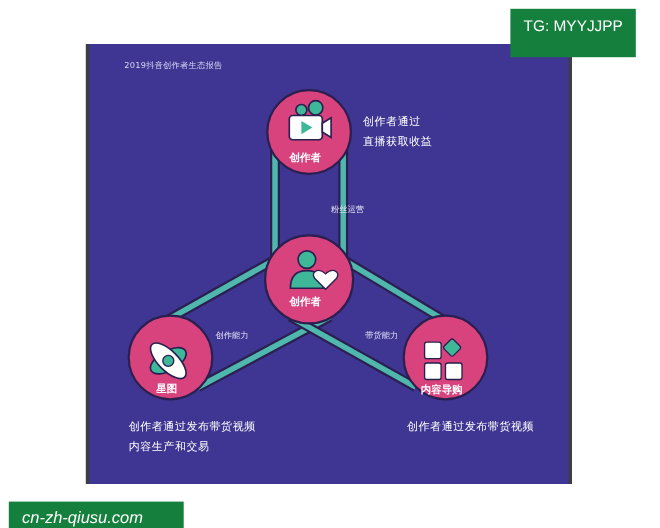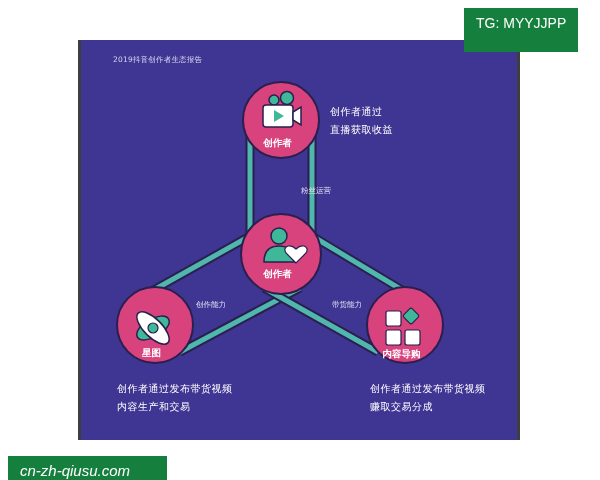--- a/index.html
+++ b/index.html
@@ -112,17 +112,16 @@
 <div class="desc" style="left:330px; top:103px;">
   <div>创作者通过</div>
   <div>直播获取收益</div>
 </div>
 <div class="desc" style="left:117px; top:380px;">
   <div>创作者通过发布带货视频</div>
   <div>内容生产和交易</div>
 </div>
 <div class="desc" style="left:370px; top:380px;">
   <div>创作者通过发布带货视频</div>
-  <div>赚取交易分成</div>
 </div>
 
 <div class="watermark" style="left:464px; top:8px; font-size:14px;">TG: MYYJJPP</div>
 <div class="watermark" style="left:8px; top:456px; width:135px;font-style:italic;">cn-zh-qiusu.com</div>
 
 </body></html>

